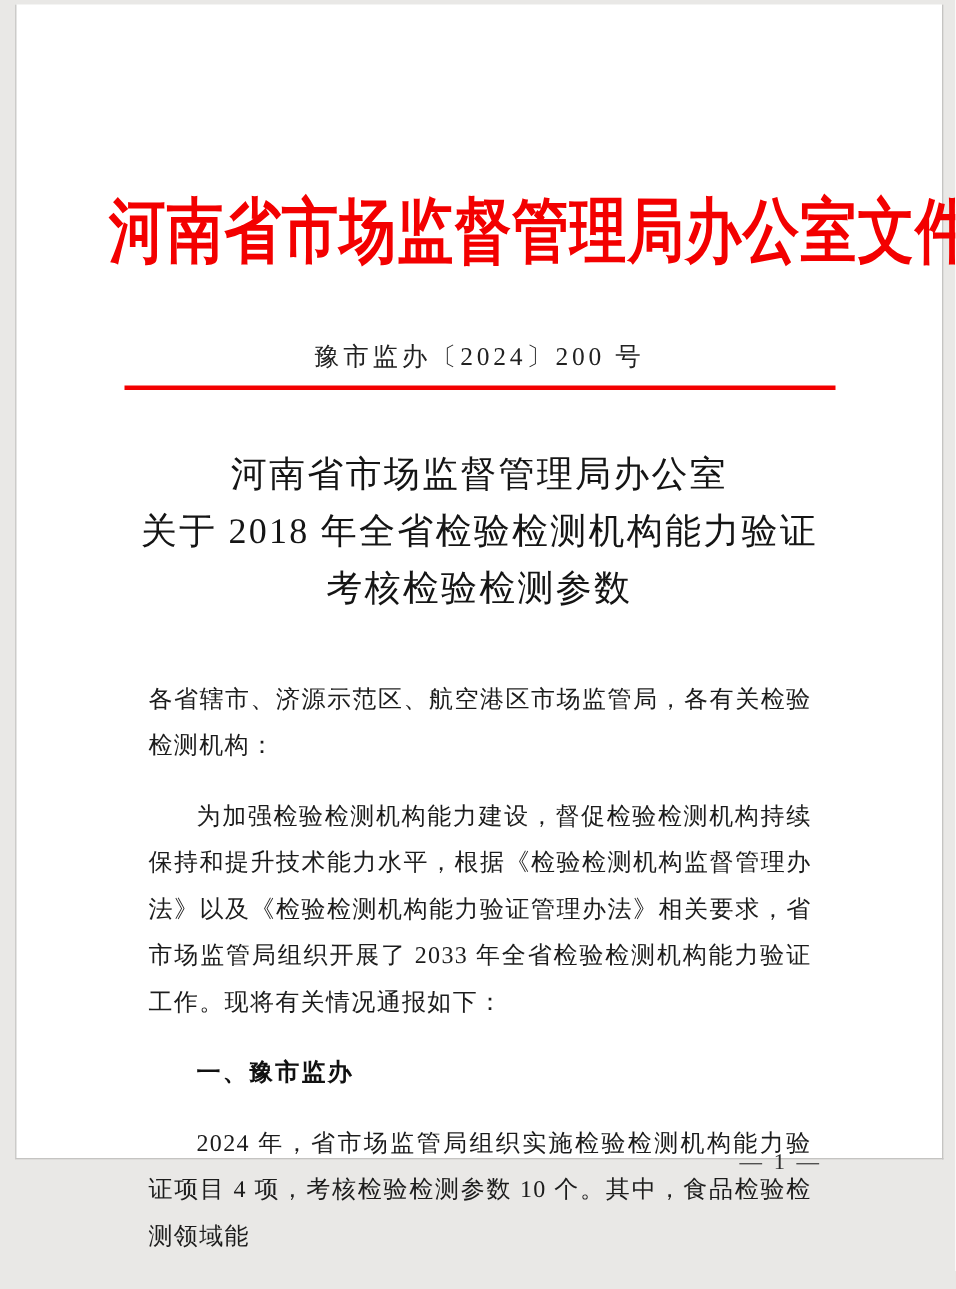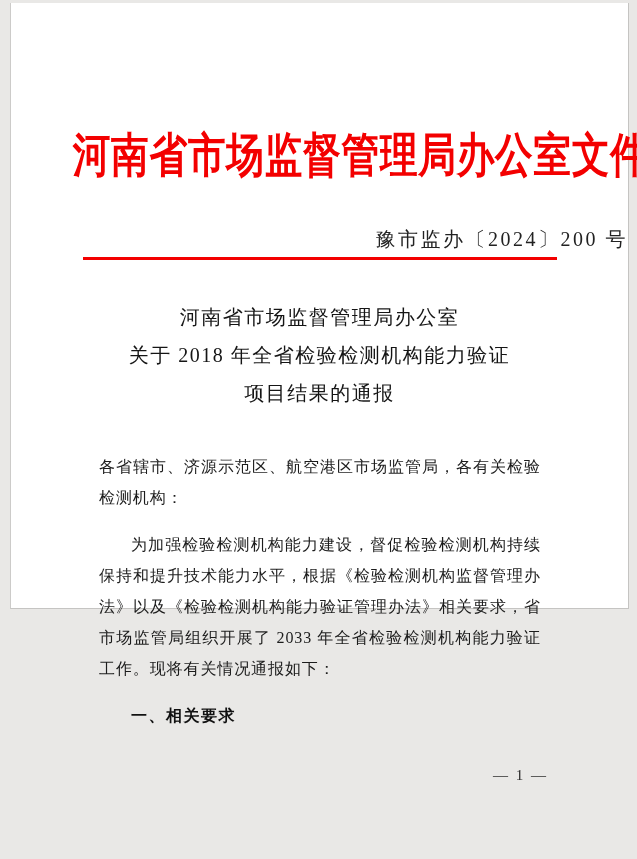--- a/index.html
+++ b/index.html
@@ -11,21 +11,21 @@
     background: #e9e8e6;
     overflow: hidden;
     font-family: "Liberation Serif", "DejaVu Serif", serif;
     color: #1c1c1c;
   }
   .page {
     position: absolute;
     left: 10px;
     top: 3px;
     width: 619px;
-    height: 606px;
+    height: 770px;
     background: #ffffff;
     border-left: 1px solid #cccbc9;
     border-right: 1px solid #c5c4c2;
     border-bottom: 1px solid #c5c4c2;
   }
   .red-header {
     position: absolute;
     top: 121px;
     left: 0;
     width: 100%;
@@ -37,40 +37,40 @@
     transform: scaleX(0.80);
     transform-origin: 50% 50%;
     white-space: nowrap;
     letter-spacing: 1px;
   }
   .doc-number {
     position: absolute;
     top: 223px;
     left: 0;
     width: 100%;
-    text-align: right;
-    font-size: 20px;
+    text-align: center;
+    font-size: 17px;
     letter-spacing: 2.5px;
     color: #222;
   }
   .red-rule {
     position: absolute;
     top: 254px;
     left: 72px;
     width: 474px;
     height: 3px;
     background: var(--accent, #f30000);
   }
   .doc-title {
     position: absolute;
     top: 295px;
     left: 0;
     width: 100%;
     text-align: center;
-    font-size: 20px;
+    font-size: 24px;
     line-height: 38px;
     letter-spacing: 1.5px;
     color: #151515;
   }
   .body-block {
     position: absolute;
     top: 432px;
     left: 72px;
     width: 474px;
     font-size: 16px;
@@ -105,25 +105,26 @@
 
     <div class="red-header">河南省市场监督管理局办公室文件</div>
 
     <div class="doc-number">豫市监办〔2024〕200 号</div>
 
     <div class="red-rule"></div>
 
     <div class="doc-title">
       <div>河南省市场监督管理局办公室</div>
       <div>关于 2018 年全省检验检测机构能力验证</div>
-      <div>项目结果的通报</div>
+      <div>考核检验检测参数</div>
     </div>
 
     <div class="body-block">
       <p>各省辖市、济源示范区、航空港区市场监管局，各有关检验检测机构：</p>
       <p class="indent">为加强检验检测机构能力建设，督促检验检测机构持续保持和提升技术能力水平，根据《检验检测机构监督管理办法》以及《检验检测机构能力验证管理办法》相关要求，省市场监管局组织开展了 2033 年全省检验检测机构能力验证工作。现将有关情况通报如下：</p>
-      <p class="indent section-heading">一、相关要求</p>
+      <p class="indent section-heading">一、豫市监办</p>
+      <p class="indent">2024 年，省市场监管局组织实施检验检测机构能力验证项目 4 项，考核检验检测参数 10 个。其中，食品检验检测领域能</p>
     </div>
 
     <div class="page-number">— 1 —</div>
 
   </div>
 </div>
 
 </body></html>

